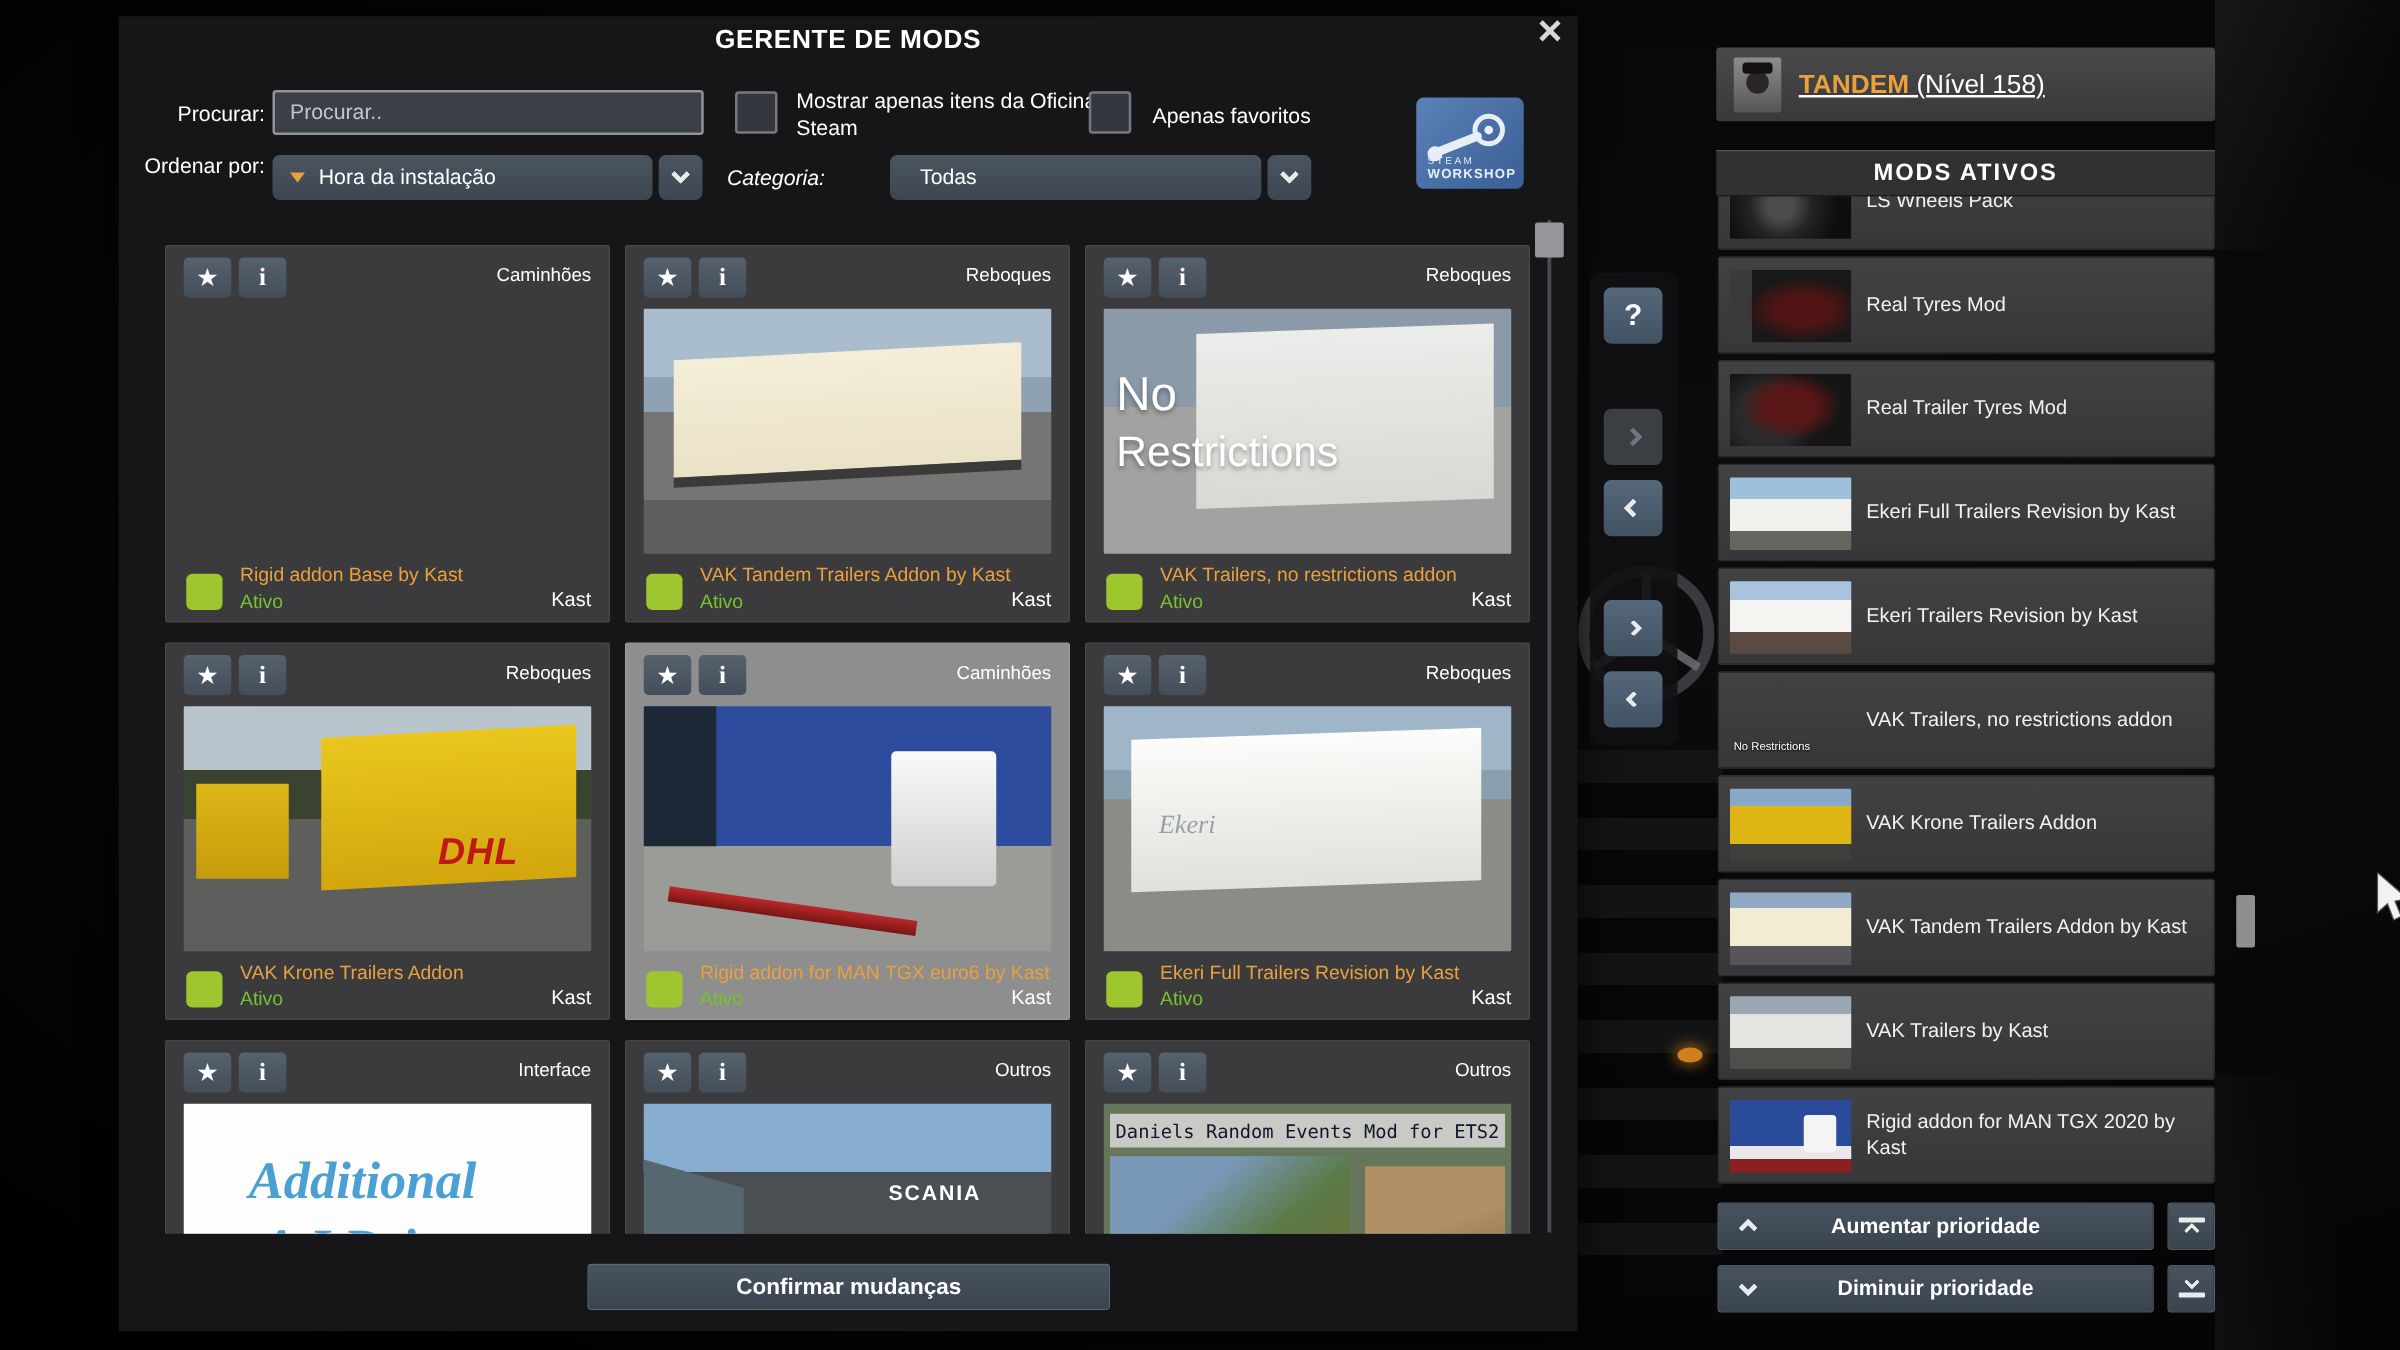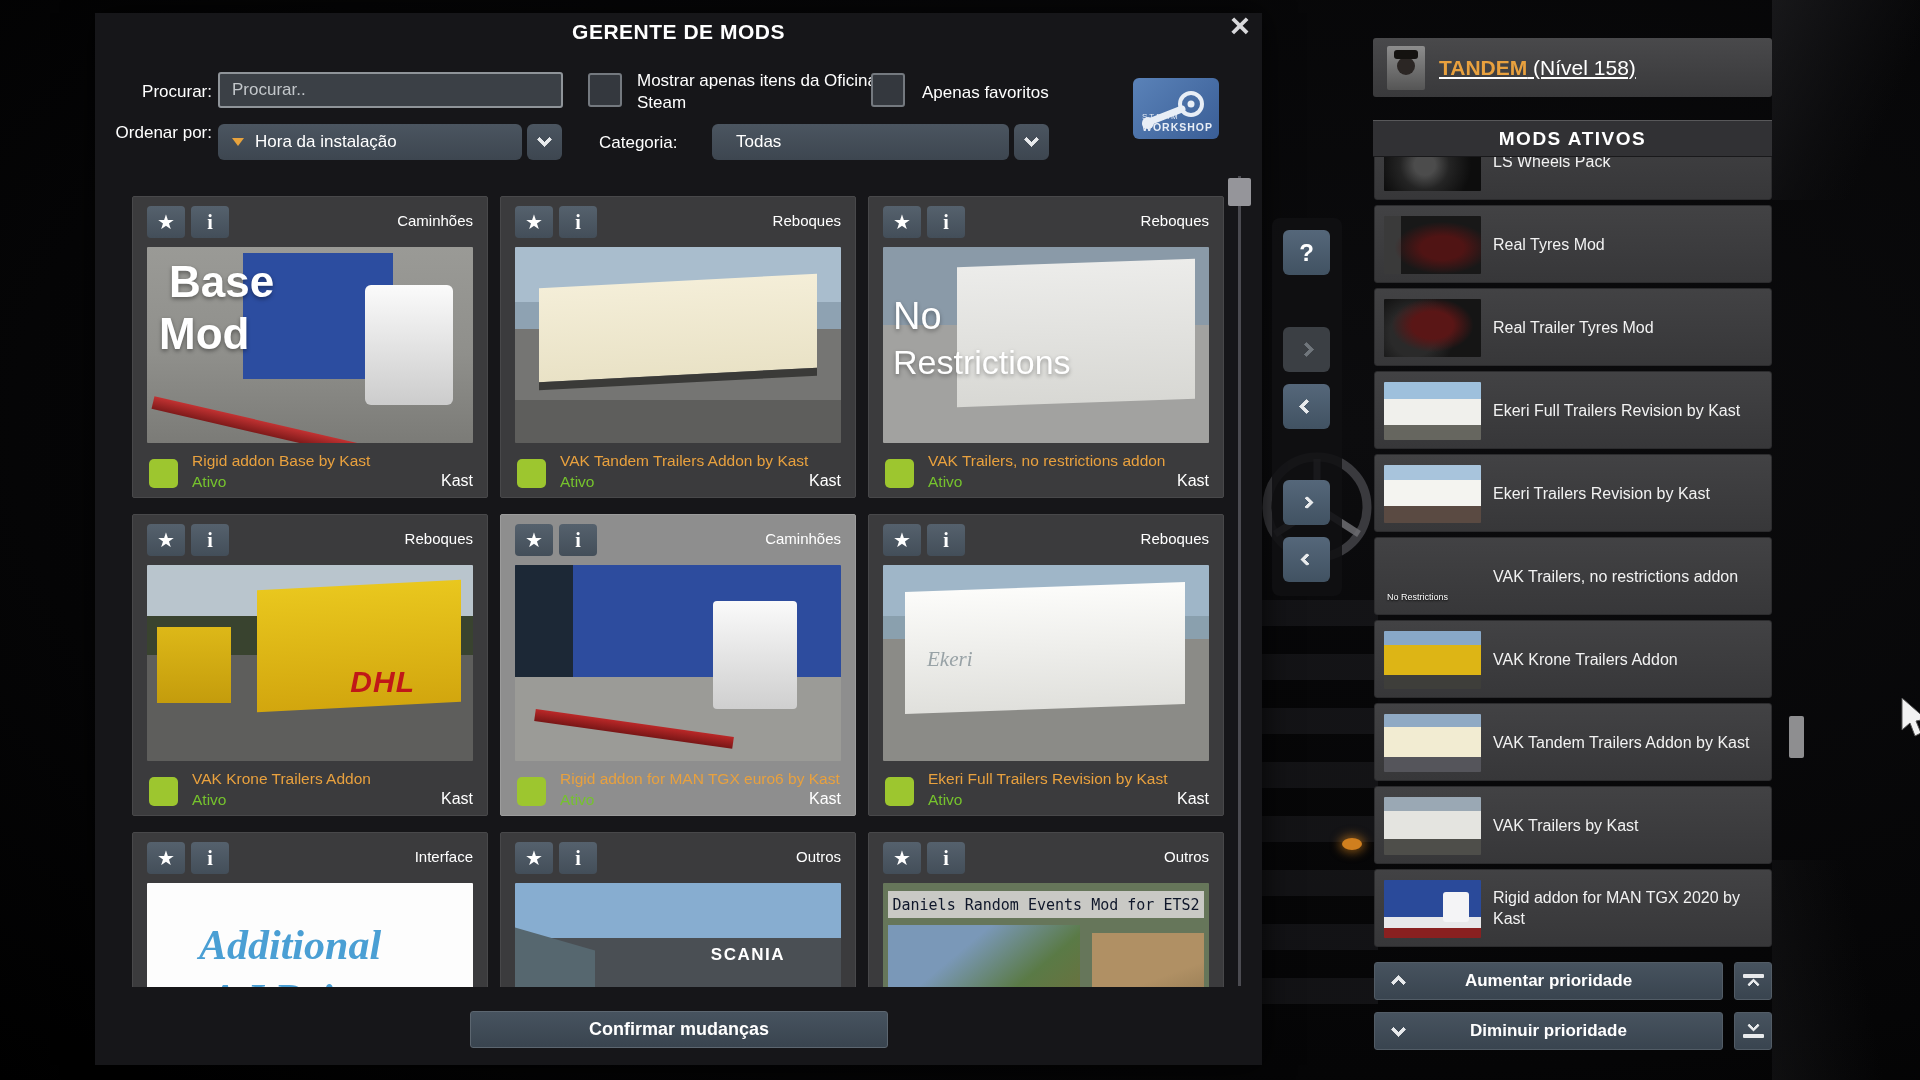--- a/index.html
+++ b/index.html
@@ -31,32 +31,32 @@
   .lbl-search{left:100px;top:82px;width:112px;text-align:right;}
   .search-box{left:218px;top:72px;width:345px;height:36px;background:#3b4046;
     border:2px solid #8f9499;border-radius:3px;color:#c9cdd1;font-size:17px;padding:0 12px;outline:none;}
   .search-box::placeholder{color:#c3c7cb;opacity:1;}
   .checkbox{width:34px;height:34px;background:#34383e;border:2px solid #74797f;border-radius:3px;}
   .cb-steam{left:588px;top:73px;}
   .cb-fav{left:871px;top:73px;}
   .lbl-steam{left:637px;top:70px;width:252px;line-height:22px;}
   .lbl-fav{left:922px;top:83px;}
   .lbl-sort{left:100px;top:122px;width:112px;text-align:right;line-height:21px;}
-  .lbl-cat{left:599px;top:133px;width:100px;text-align:left;}
+  .lbl-cat{left:560px;top:133px;width:100px;text-align:right;font-style:italic;}
   .dropdown{height:36px;background:linear-gradient(180deg,#4b5560,#3d4650);border-radius:6px;
     display:flex;align-items:center;color:#fff;font-size:17px;}
   .dd-sort{left:218px;top:124px;width:304px;padding-left:14px;}
   .dd-cat{left:712px;top:124px;width:297px;padding-left:24px;}
   .dd-btn{width:35px;height:36px;background:linear-gradient(180deg,#4b5560,#3d4650);
     border-radius:6px;display:flex;align-items:center;justify-content:center;}
   .ddb-sort{left:527px;top:124px;}
   .ddb-cat{left:1014px;top:124px;}
   .tri-down{width:0;height:0;border-left:6px solid transparent;border-right:6px solid transparent;
     border-top:8px solid #e8a33d;margin-right:11px;}
-  .workshop{left:1133px;top:78px;width:86px;height:61px;border-radius:6px;
+  .workshop{left:1133px;top:78px;width:86px;height:73px;border-radius:6px;
     background:linear-gradient(135deg,#5a82b8,#3a5e96);overflow:hidden;}
   .ws-txt{position:absolute;left:9px;bottom:6px;color:#e8eef6;font-size:8px;letter-spacing:2px;}
   .ws-txt b{display:block;font-size:10.5px;letter-spacing:1px;}
 
   
   .chv{display:inline-block;width:11px;height:11px;border-right:4px solid #e8eaec;
     border-bottom:4px solid #e8eaec;border-radius:1px;}
   .chv.up{transform:rotate(-135deg);}
   .chv.down{transform:rotate(45deg);}
   .chv.left{transform:rotate(135deg);}
@@ -269,27 +269,20 @@
   <div class="abs grid">
 
     <div class="card">
       <div class="cbtn star">
           <span>★</span>
         </div>
       <div class="cbtn info">
           <span>i</span>
         </div>
       <div class="ccat">Caminhões</div>
-      <div class="cimg i-basemod">
-        <div class="deco bluepatch"></div>
-        <span class="cap-base1">Base</span>
-        <span class="cap-base2">Mod</span>
-        <div class="deco cab"></div>
-        <div class="deco chassis"></div>
-      </div>
       <div class="cind"></div>
       <div class="ctitle">Rigid addon Base by Kast</div>
       <div class="cstatus">Ativo</div>
       <div class="cauthor">Kast</div>
     </div>
 
     <div class="card">
       <div class="cbtn star">
           <span>★</span>
         </div>

